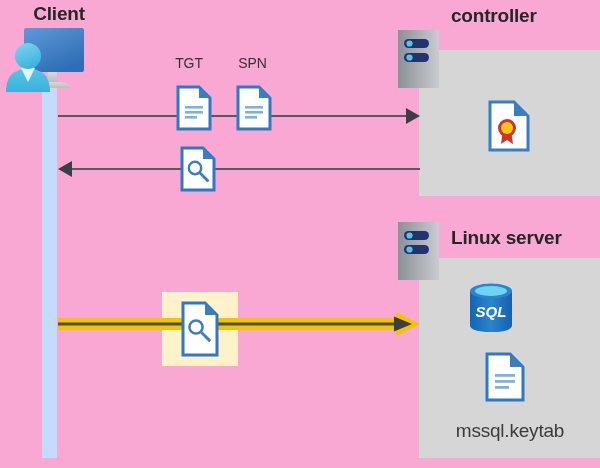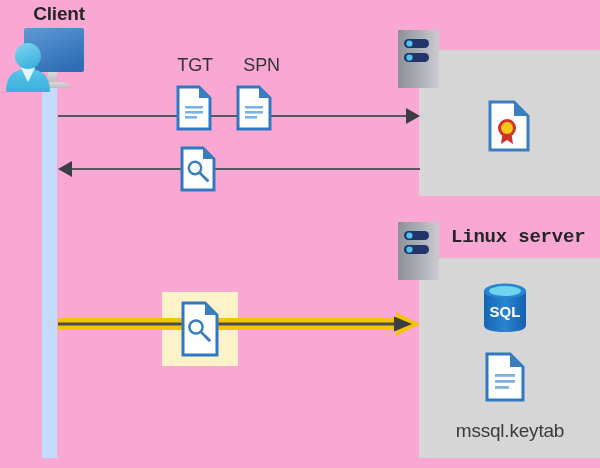--- a/index.html
+++ b/index.html
@@ -27,23 +27,23 @@
   
   .title {
     color: #262626;
     font-weight: bold;
     font-size: 19px;
     line-height: 23px;
     letter-spacing: -0.2px;
   }
   .caption {
     color: #333333;
-    font-size: 18px;
+    font-size: 14px;
     letter-spacing: -0.1px;
-    text-align: right;
+    text-align: center;
   }
   .doc-label {
     color: #3b3b3b;
     font-size: 19px;
     text-align: center;
     letter-spacing: -0.2px;
   }
 
   
   .lifeline {
@@ -146,20 +146,21 @@
       <path d="M2 2 h21 l11 11 v31 h-32 z" fill="#ffffff" stroke="#2f79c4" stroke-width="3" stroke-linejoin="miter"></path>
       <path d="M23 2 l11 11 h-11 z" fill="#3a7ebf"></path>
       <circle cx="15" cy="22" r="6.2" fill="none" stroke="#3a7ebf" stroke-width="2.4"></circle>
       <path d="M19 26 L28 35" stroke="#3a7ebf" stroke-width="2.6" stroke-linecap="butt"></path>
       <path d="M23.5 30.5 l2.5 2.5" stroke="#3a7ebf" stroke-width="2.4"></path>
       <path d="M26 33 l2.5 2.5" stroke="#3a7ebf" stroke-width="2.4"></path>
     </svg>
   </div>
 
   <div class="abs title" style="left:451px; top:4px; width:150px;">
+    <div>controller</div>
   </div>
 
   <div class="abs" style="left:398px; top:30px; width:41px; height:58px;">
     <svg width="41" height="58" viewBox="0 0 41 58">
       <defs>
         <linearGradient id="rackGrad1" x1="0" y1="0" x2="1" y2="0">
           <stop offset="0" stop-color="#8c9196"></stop>
           <stop offset="0.45" stop-color="#a7abb0"></stop>
           <stop offset="1" stop-color="#c9ccd0"></stop>
         </linearGradient>
@@ -177,21 +178,21 @@
       <path d="M2 2 h24 l14 14 v34 h-38 z" fill="#ffffff" stroke="#3a7ebf" stroke-width="3" stroke-linejoin="miter"></path>
       <path d="M26 2 l14 14 h-14 z" fill="#3a7ebf"></path>
 
       <path d="M15 30 l-2 14 l6 -4 l6 4 l-2 -14 z" fill="#d3322a"></path>
 
       <circle cx="19" cy="28" r="9" fill="#d3322a"></circle>
       <circle cx="19" cy="28" r="6" fill="#f5c518"></circle>
     </svg>
   </div>
 
-  <div class="abs title" style="left:451px; top:226px; width:150px;font-family:Liberation Mono, monospace;">Linux server</div>
+  <div class="abs title" style="left:451px; top:226px; width:150px;">Linux server</div>
 
   <div class="abs" style="left:398px; top:222px; width:41px; height:58px;">
     <svg width="41" height="58" viewBox="0 0 41 58">
       <defs>
         <linearGradient id="rackGrad2" x1="0" y1="0" x2="1" y2="0">
           <stop offset="0" stop-color="#8c9196"></stop>
           <stop offset="0.45" stop-color="#a7abb0"></stop>
           <stop offset="1" stop-color="#c9ccd0"></stop>
         </linearGradient>
       </defs>
@@ -220,21 +221,21 @@
     <svg width="38" height="56" viewBox="0 0 38 56">
       <path d="M2 2 h22 l12 12 v40 h-34 z" fill="#ffffff" stroke="#2f79c4" stroke-width="3" stroke-linejoin="miter"></path>
       <path d="M24 2 l12 12 h-12 z" fill="#3a7ebf"></path>
       <circle cx="15" cy="26" r="6.6" fill="none" stroke="#3a7ebf" stroke-width="2.5"></circle>
       <path d="M19.5 30.5 L29 40" stroke="#3a7ebf" stroke-width="2.7"></path>
       <path d="M24 35 l2.6 2.6" stroke="#3a7ebf" stroke-width="2.5"></path>
       <path d="M26.5 37.5 l2.6 2.6" stroke="#3a7ebf" stroke-width="2.5"></path>
     </svg>
   </div>
 
-  <div class="abs" style="left:482px; top:282px; width:46px; height:52px;">
+  <div class="abs" style="left:468px; top:282px; width:46px; height:52px;font-style:italic;">
     <svg width="46" height="52" viewBox="0 0 46 52">
       <defs>
         <linearGradient id="sqlBody" x1="0" y1="0" x2="1" y2="0">
           <stop offset="0" stop-color="#1565b5"></stop>
           <stop offset="0.5" stop-color="#2a84d0"></stop>
           <stop offset="1" stop-color="#1560ad"></stop>
         </linearGradient>
       </defs>
       <path d="M2 9 v34 q0 7 21 7 q21 0 21 -7 v-34 z" fill="url(#sqlBody)"></path>
       <ellipse cx="23" cy="9" rx="21" ry="7.5" fill="#2a84d0"></ellipse>

